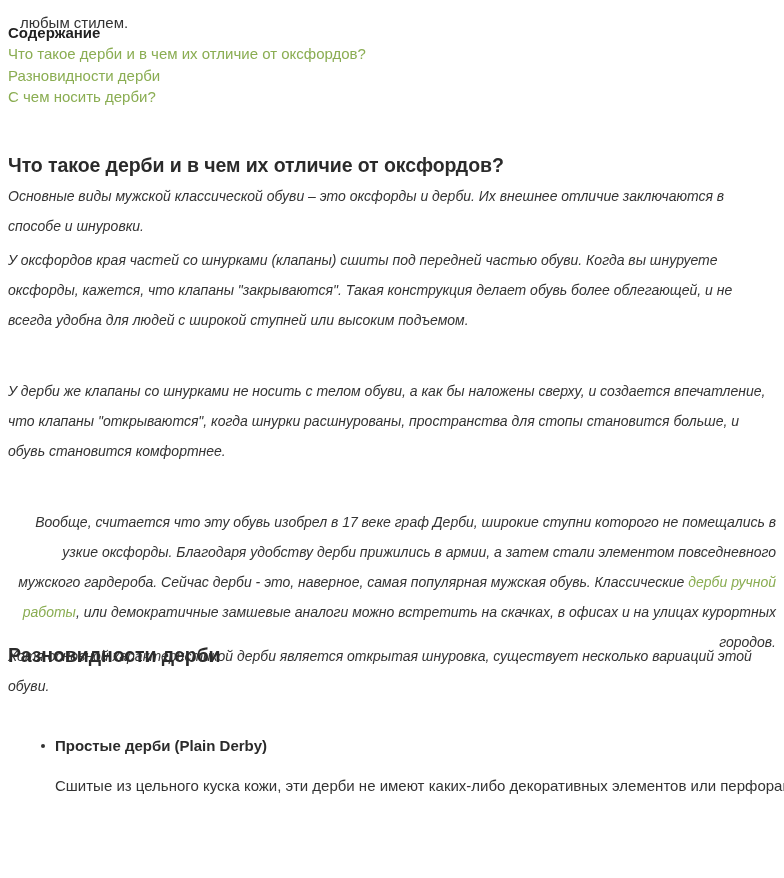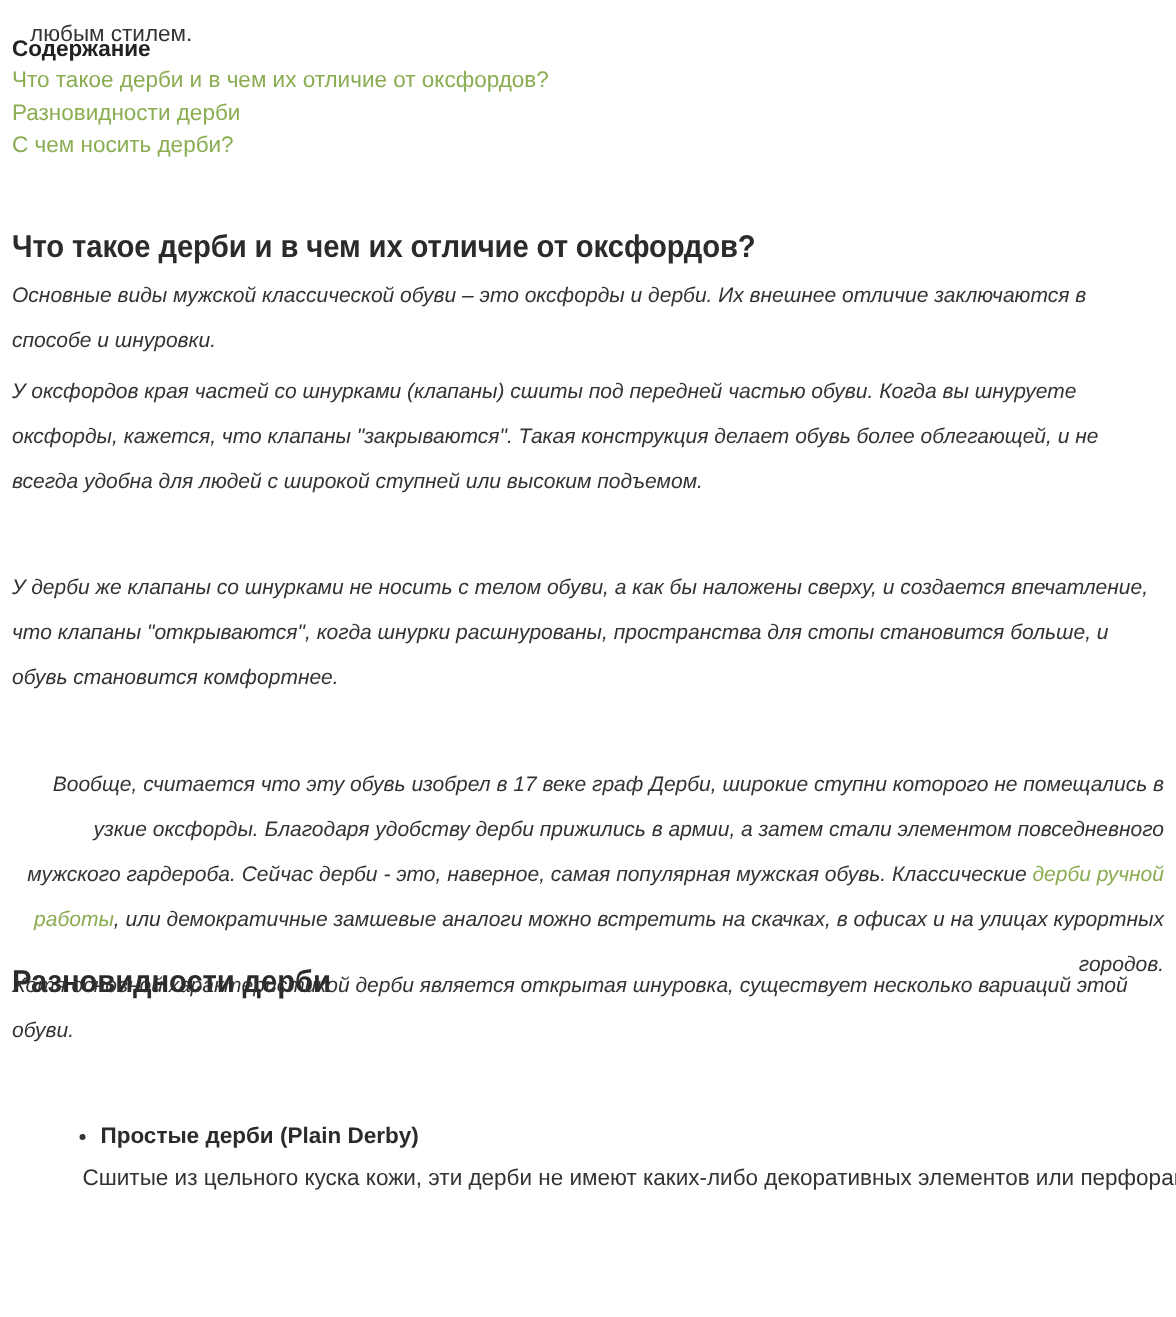--- a/index.html
+++ b/index.html
@@ -98,21 +98,21 @@
 
   
   .derby-list {
     list-style: none;
     margin: 0;
     padding: 0;
   }
   .derby-item {
     position: relative;
     padding-left: 47px;
-    margin: 12px;
+    margin: 0;
   }
   .derby-item .bullet {
     position: absolute;
     left: 33px;
     top: 9px;
     width: 4px;
     height: 4px;
     background: #333333;
     border-radius: 50%;
   }

